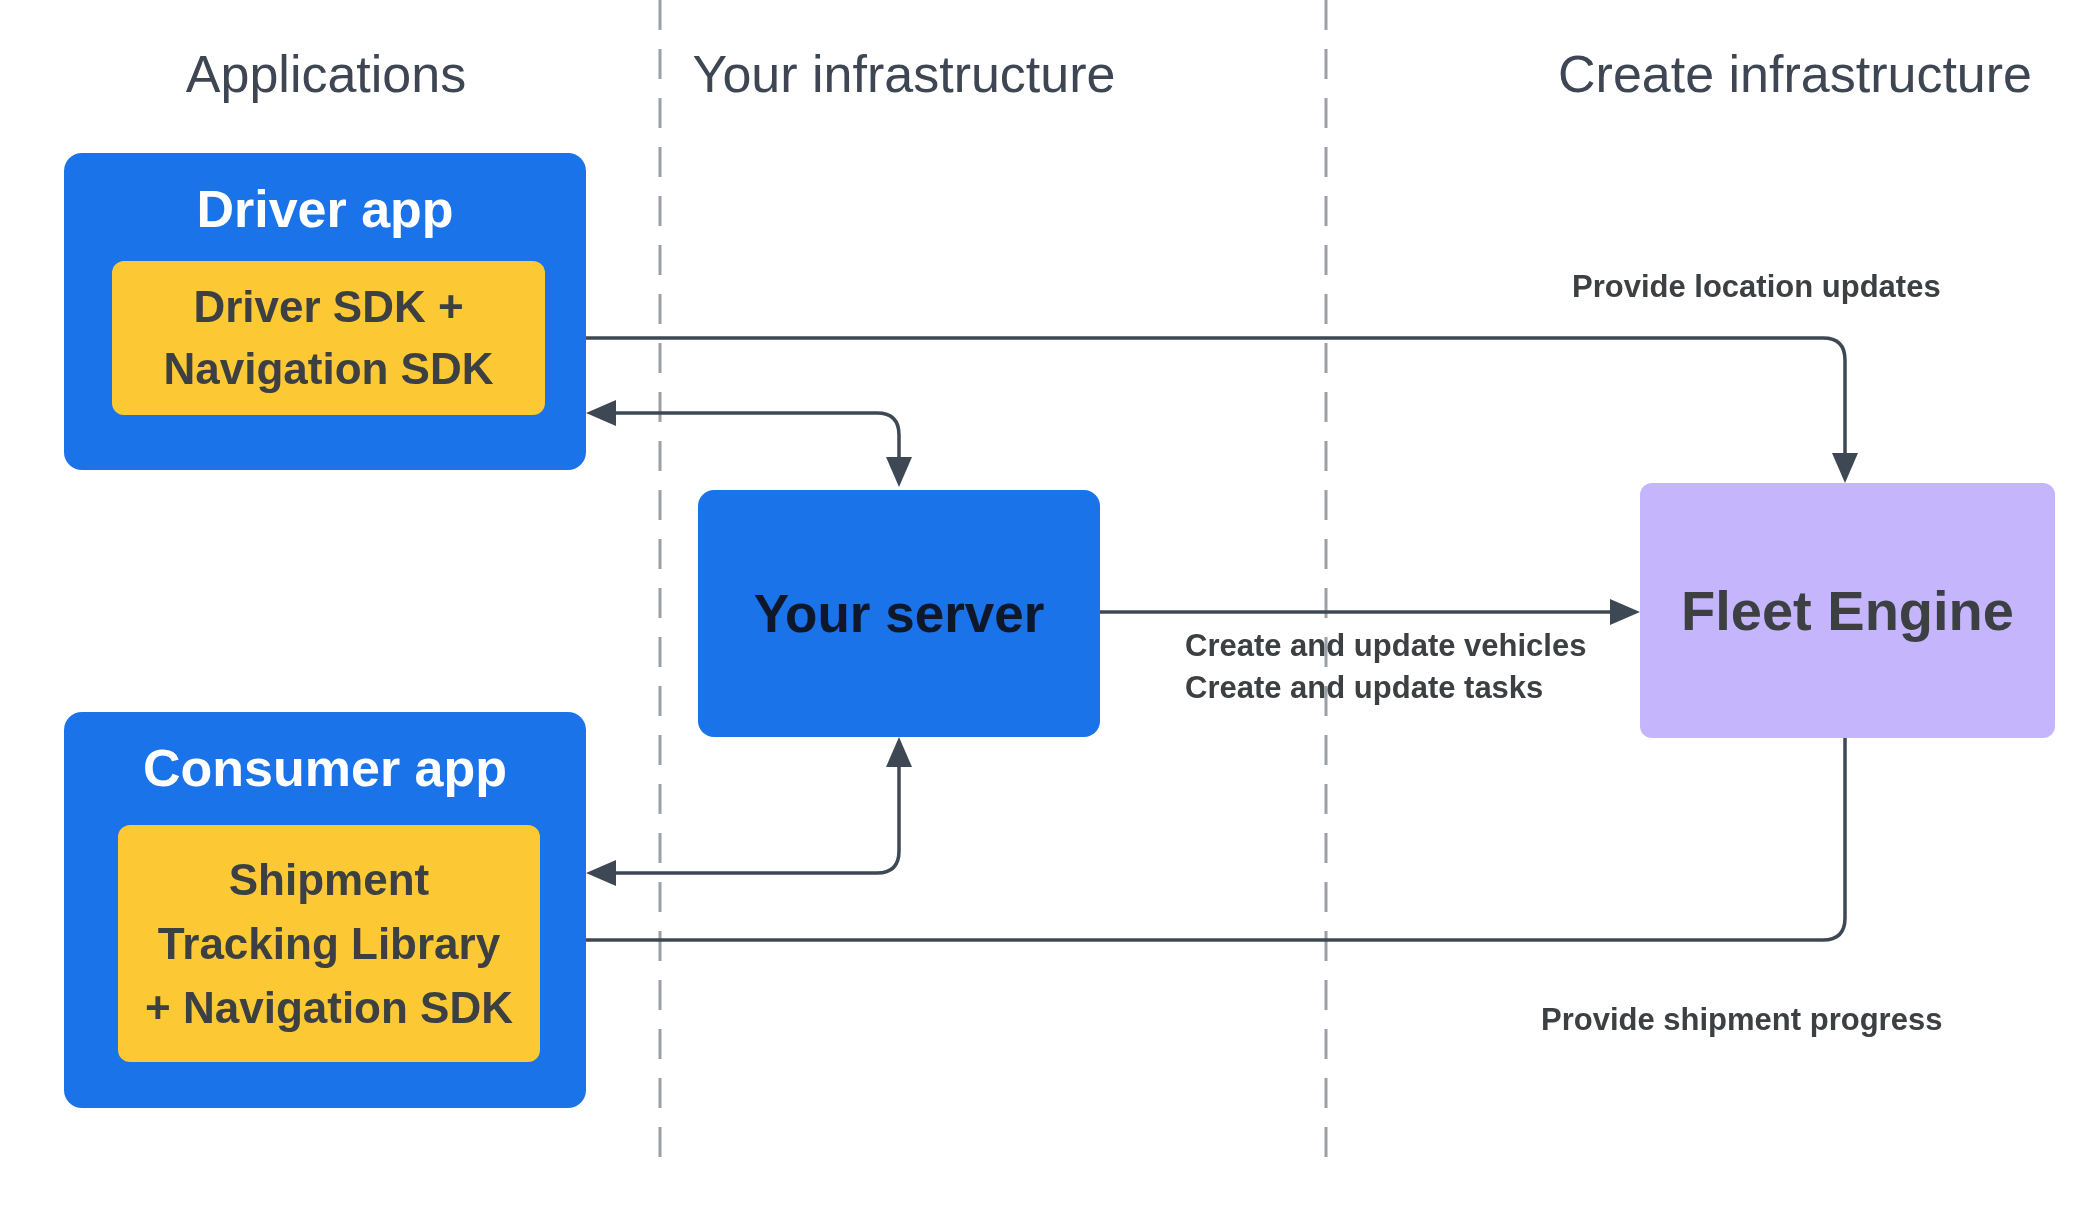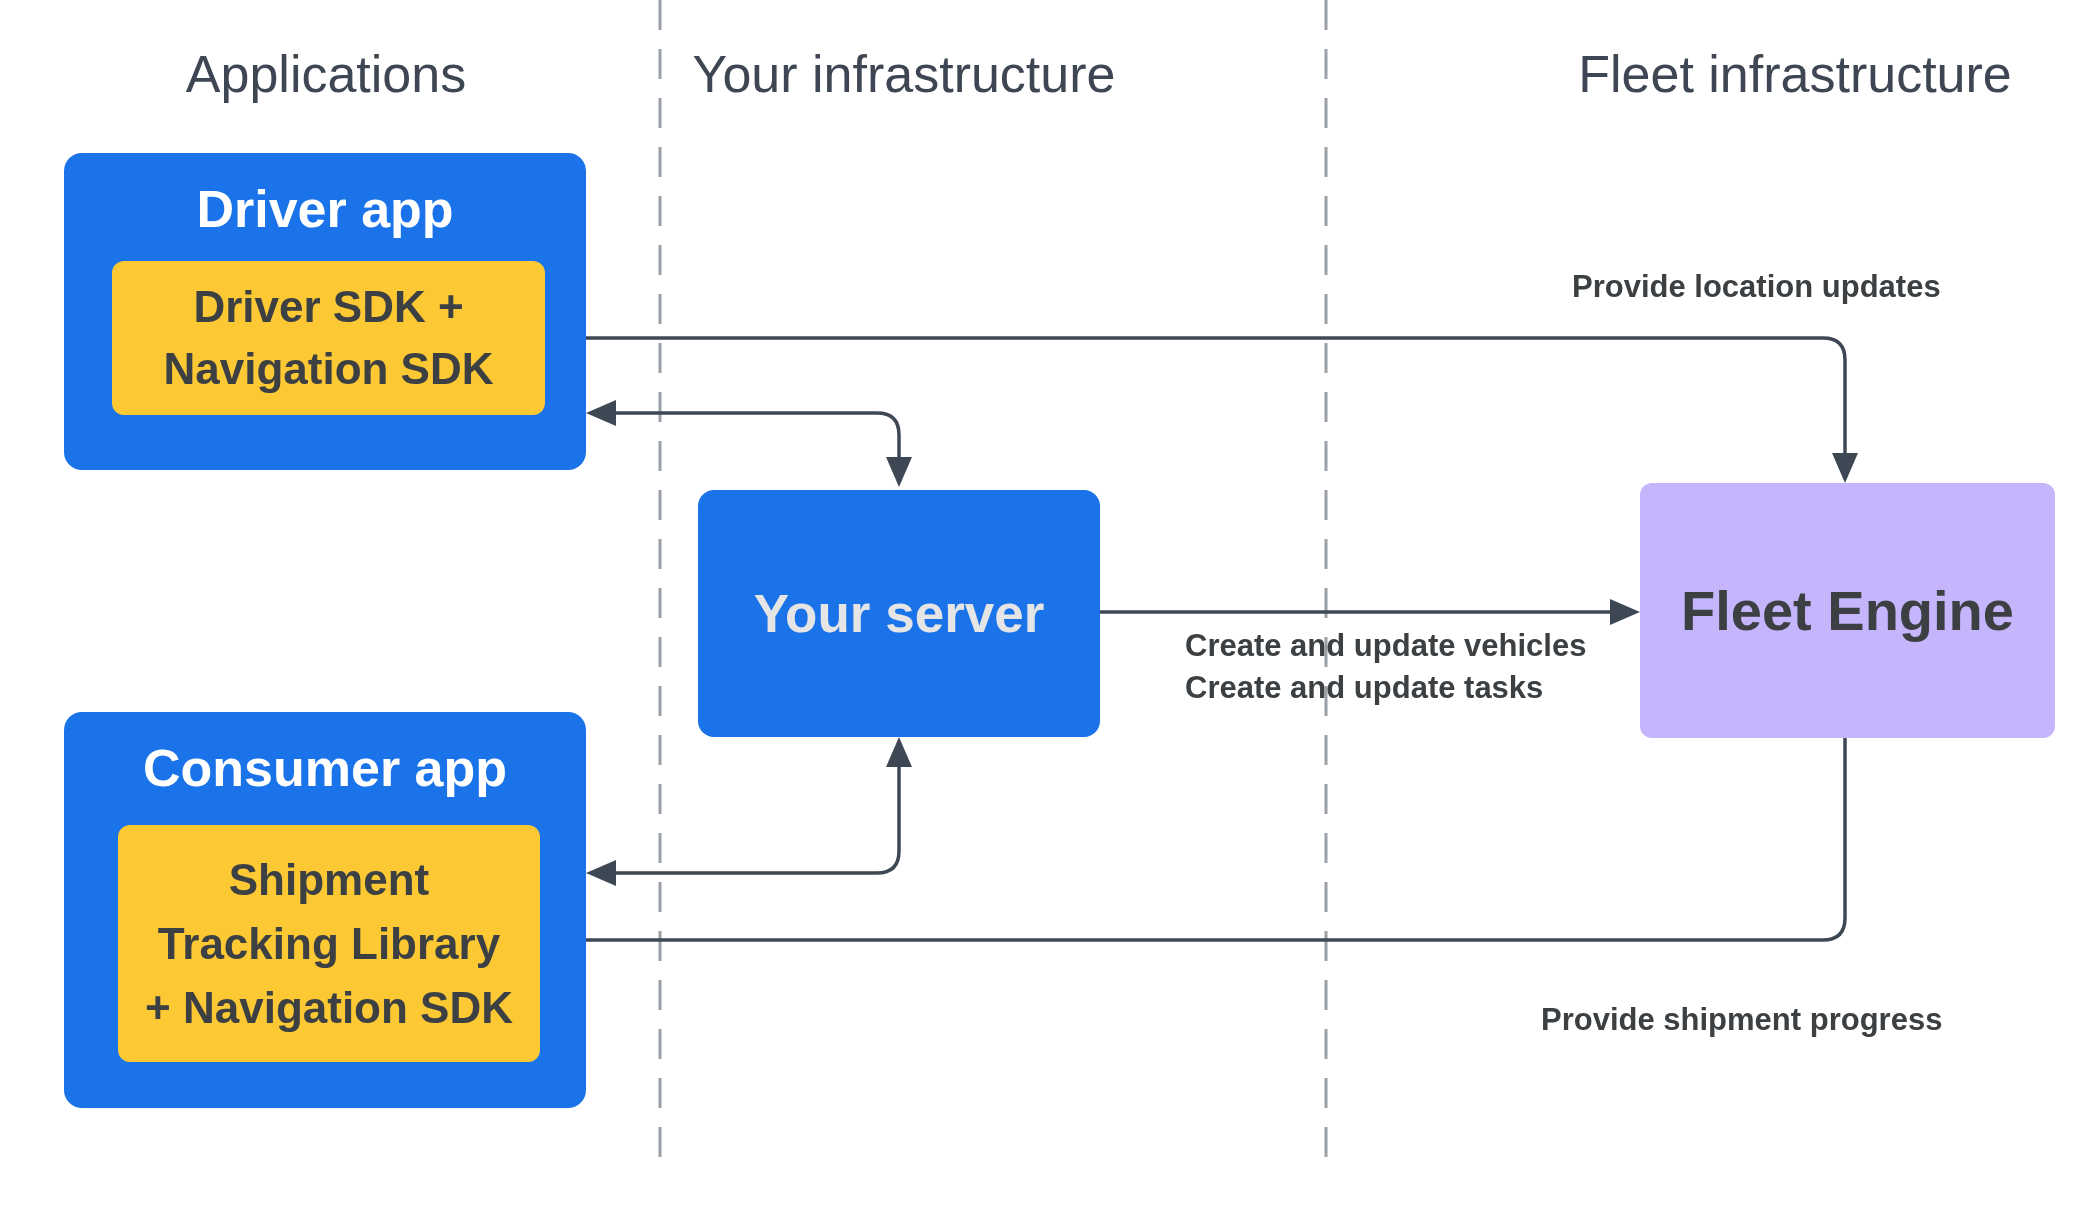--- a/index.html
+++ b/index.html
@@ -59,21 +59,21 @@
     line-height:62px;
     white-space:pre-line;
   }
   .center-box {
     display:flex;
     align-items:center;
     justify-content:center;
     text-align:center;
   }
   .server-title {
-    color:#e5e5e5;
+    color:#0f172a;
     font-weight:bold;
     font-size:53px;
   }
   .engine-title {
     color:#3c4043;
     font-weight:bold;
     font-size:56px;
   }
   .edge-label {
     position:absolute;
@@ -108,21 +108,21 @@
     <path d="M 899 765 L 899 851 Q 899 873 877 873 L 614 873" fill="none" stroke="#3e4855" stroke-width="3.5"></path>
     <path d="M 899 737 L 886 767 L 912 767 Z" fill="#3e4855"></path>
     <path d="M 586 873 L 616 860 L 616 886 Z" fill="#3e4855"></path>
 
     <path d="M 1845 738 L 1845 918 Q 1845 940 1823 940 L 571 940" fill="none" stroke="#3e4855" stroke-width="3.5"></path>
     <path d="M 543 940 L 573 927 L 573 953 Z" fill="#3e4855"></path>
   </svg>
 
   <div class="col-header" style="left:326px;">Applications</div>
   <div class="col-header" style="left:904px;">Your infrastructure</div>
-  <div class="col-header" style="left:1795px;">Fleet infrastructure</div>
+  <div class="col-header" style="left:1795px;">Create infrastructure</div>
 
   <div class="node blue-box" style="left:64px; top:712px; width:522px; height:396px;">
     <div class="app-title">Consumer app</div>
     <div class="inner-box" style="left:54px; top:113px; width:422px; height:237px; line-height:64px;">
       <span>Shipment
 Tracking Library
 + Navigation SDK</span>
     </div>
   </div>
 

